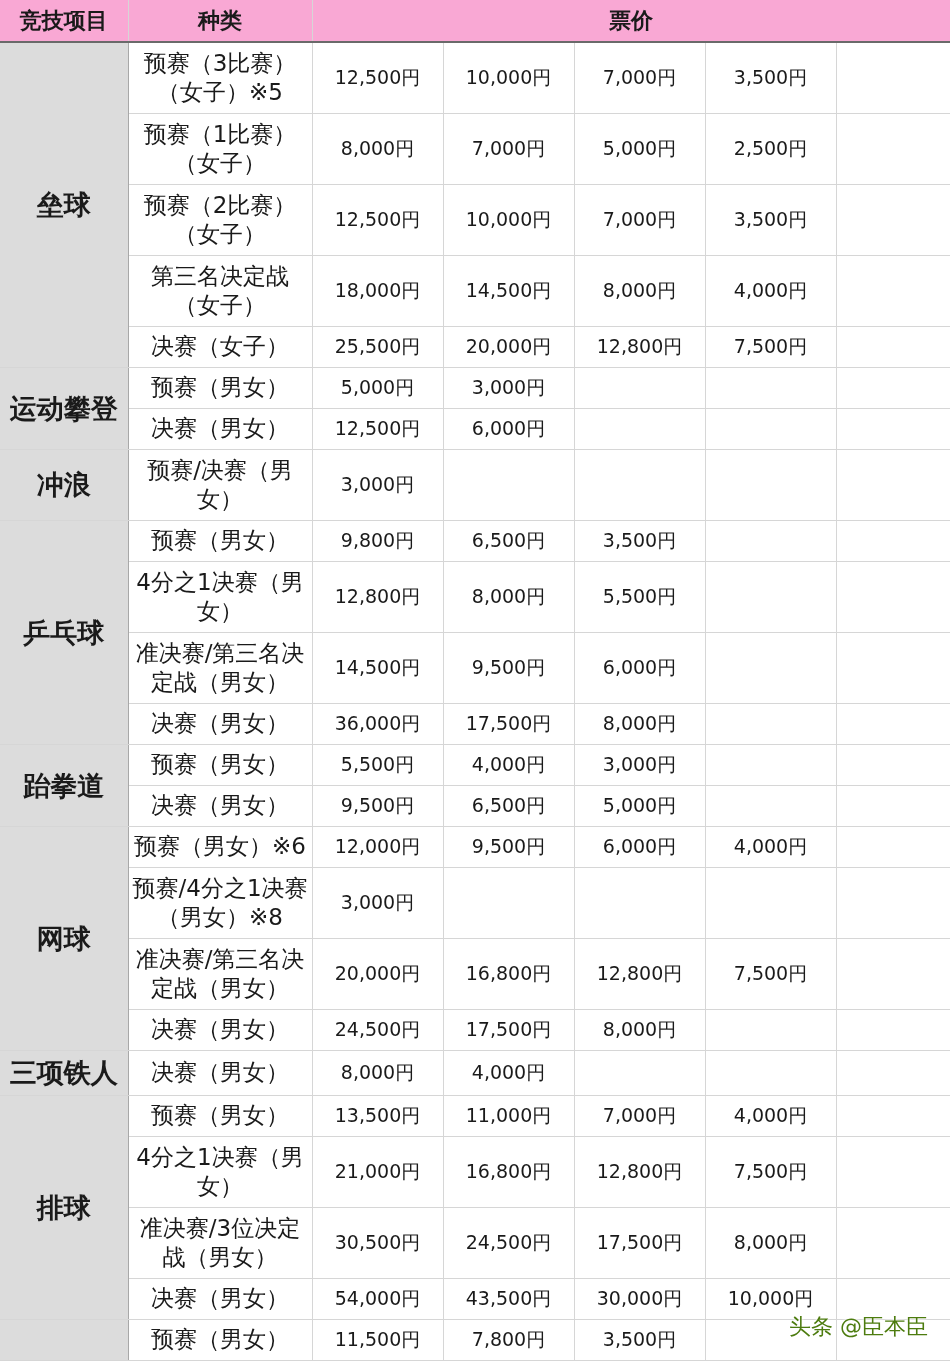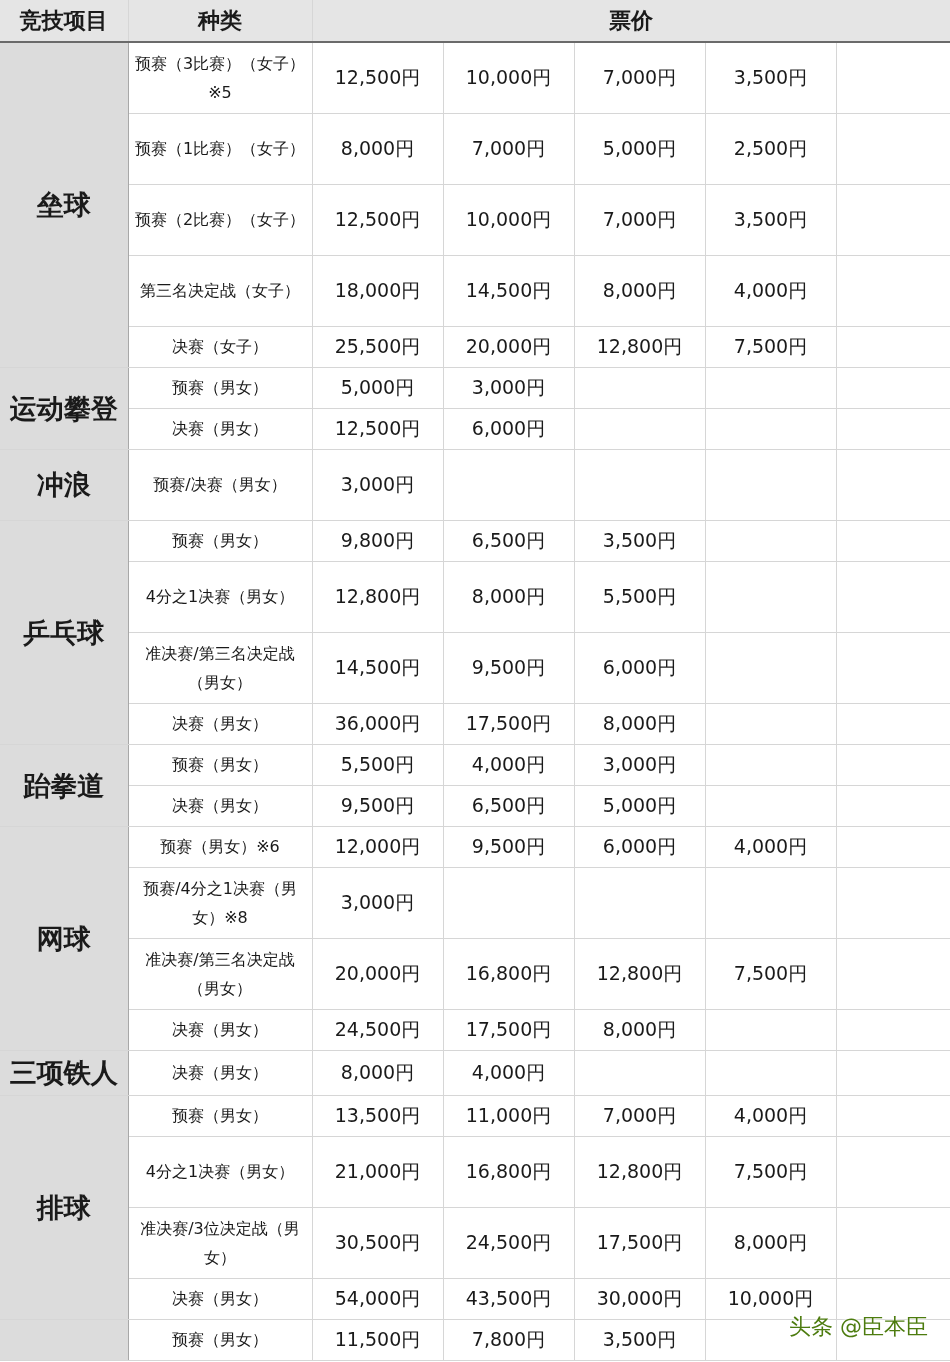--- a/index.html
+++ b/index.html
@@ -2,25 +2,25 @@
 <html><head>
 <meta charset="utf-8">
 <style>
   html, body { margin:0; padding:0; background:#fff; }
   body { width:950px; height:1362px; overflow:hidden; position:relative;
          font-family:"DejaVu Sans", "Liberation Sans", sans-serif; color:#1a1a1a; }
   table { border-collapse:collapse; table-layout:fixed; width:950px; }
   col.c0 { width:128px; } col.c1 { width:184px; }
   col.c2 { width:131px; } col.c3 { width:131px; } col.c4 { width:131px; }
   col.c5 { width:131px; } col.c6 { width:114px; }
-  th { background:#e5e5e5; font-weight:bold; font-size:22px; height:41px;
+  th { background:#f9a8d4; font-weight:bold; font-size:22px; height:41px;
        border-bottom:2px solid #6a6a6a; border-right:1px solid #d6d6d6; text-align:center; padding:0; }
   td { border:1px solid #d6d6d6; text-align:center; font-size:19px; padding:0 4px; line-height:29px; }
   td.sport { background:#dcdcdc; font-weight:bold; font-size:27px; border-right:1px solid #a8a8a8; border-left:none; }
-  td.kind { font-size:16px; }
+  td.kind { font-size:23px; }
   .watermark { position:absolute; right:22px; bottom:20px; font-size:22px; color:#4d7c0f;
                text-shadow:0 0 3px #fff, 0 0 3px #fff; }
 </style>
 </head>
 <body>
 
 <table>
   <colgroup>
       <col class="c0">
       <col class="c1">

